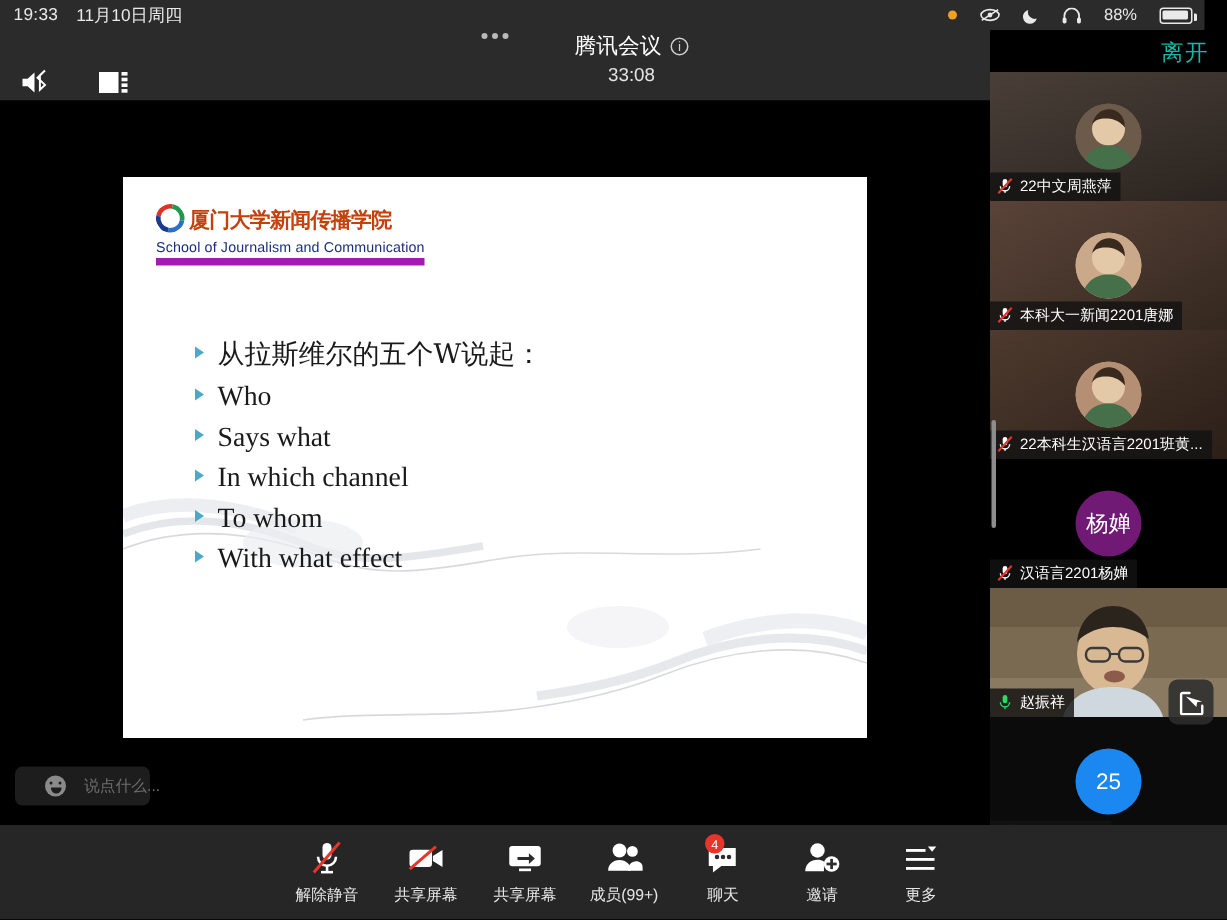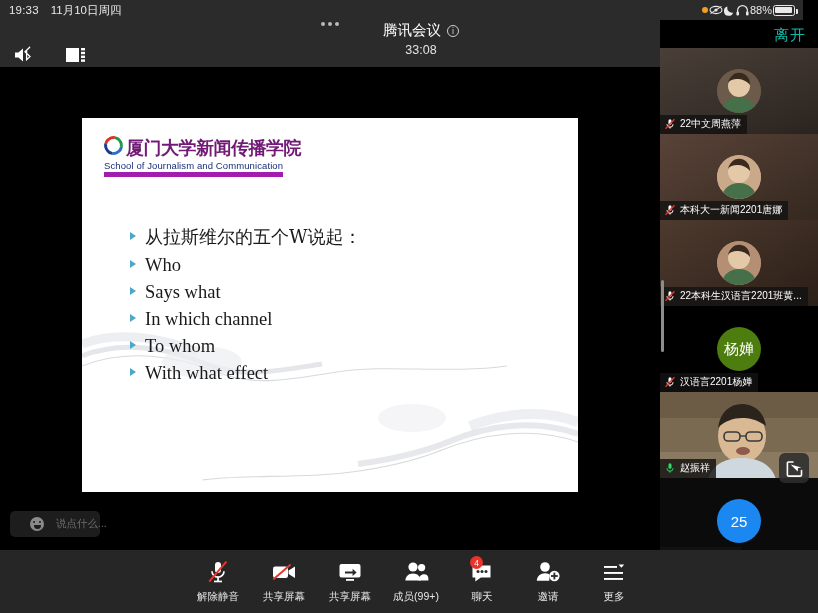--- a/index.html
+++ b/index.html
@@ -12,21 +12,21 @@
   #app { position: relative; width: 818px; height: 613px; background: #000; }
 
   
   .statusbar {
     position: absolute; top: 0; left: 0; width: 803px; height: 20px;
     background: #2b2b2b; color: #e9e9e9;
     display: flex; align-items: center; font-size: 11px;
   }
   .sb-time { margin-left: 9px; font-size: 11.5px; letter-spacing: .2px; }
   .sb-date { margin-left: 12px; font-size: 11.5px; }
-  .sb-right { margin-left: auto; display: flex; align-items: center; gap: 1px; margin-right: 8px; }
+  .sb-right { margin-left: auto; display: flex; align-items: center; gap: 15px; margin-right: 8px; }
   .dot-orange { width: 6px; height: 6px; border-radius: 50%; background: #f0a020; display: inline-block; }
   .sb-ico { display: inline-flex; align-items: center; }
   .sb-pct { font-size: 11px; color: #e9e9e9; }
   .batt {
     width: 22px; height: 11px; border: 1.3px solid #e9e9e9; border-radius: 2.5px;
     position: relative; display: inline-block;
   }
   .batt::after {
     content:''; position: absolute; right: -3.5px; top: 3px;
     width: 2px; height: 5px; background: #e9e9e9; border-radius: 0 1px 1px 0;
@@ -73,21 +73,21 @@
   .slide-logo { position: absolute; left: 22px; top: 18px; }
   .logo-row { display: flex; align-items: flex-end; gap: 3px; }
   .logo-ring {
     width: 19px; height: 19px; border-radius: 50%;
     border: 3px solid #1a3a8f;
     border-top-color: #e03127; border-right-color: #1d9a4b; border-bottom-color: #2b6fc9;
     transform: rotate(-35deg);
   }
   .logo-cn {
     font-family: "DejaVu Sans", sans-serif;
-    font-size: 18px; font-weight: bold; color: #701a75; letter-spacing: -0.5px;
+    font-size: 14px; font-weight: bold; color: #c2410c; letter-spacing: -0.5px;
     line-height: 15px;
   }
   .logo-en {
     font-family: "Liberation Sans", sans-serif;
     font-size: 9.5px; color: #1a2f7a; margin-top: 1px;
     border-bottom: 5px solid #a21caf; display: inline-block; padding-bottom: 1px;
     letter-spacing: .1px;
   }
   .slide-body { position: absolute; left: 48px; top: 105px; }
   .bullet-line { display: flex; align-items: baseline; margin-bottom: 3px; }
@@ -361,21 +361,21 @@
               <rect x="5.2" y="1.6" width="3.6" height="6.4" rx="1.8" fill="#ffffff"></rect>
               <path d="M3.4 7.2a3.6 3.6 0 0 0 7.2 0" fill="none" stroke="#ffffff" stroke-width="1.1"></path>
               <rect x="6.5" y="10.2" width="1" height="2.2" fill="#ffffff"></rect>
               <line x1="1.8" y1="12.6" x2="12.2" y2="1.4" stroke="#e8342b" stroke-width="1.6"></line>
             </svg>
             <span class="nm-txt">22本科生汉语言2201班黄...</span>
           </div>
         </div>
         <div class="tile">
           <div class="tile-bg" style="background: rgb(0, 0, 0);"></div>
-          <div class="avatar-circle" style="background: #4d7c0f;">杨婵</div>
+          <div class="avatar-circle" style="background: #701a75;">杨婵</div>
           <div class="nametag">
             <svg class="mic" viewBox="0 0 14 14">
               <rect x="5.2" y="1.6" width="3.6" height="6.4" rx="1.8" fill="#ffffff"></rect>
               <path d="M3.4 7.2a3.6 3.6 0 0 0 7.2 0" fill="none" stroke="#ffffff" stroke-width="1.1"></path>
               <rect x="6.5" y="10.2" width="1" height="2.2" fill="#ffffff"></rect>
               <line x1="1.8" y1="12.6" x2="12.2" y2="1.4" stroke="#e8342b" stroke-width="1.6"></line>
             </svg>
             <span class="nm-txt">汉语言2201杨婵</span>
           </div>
         </div>

